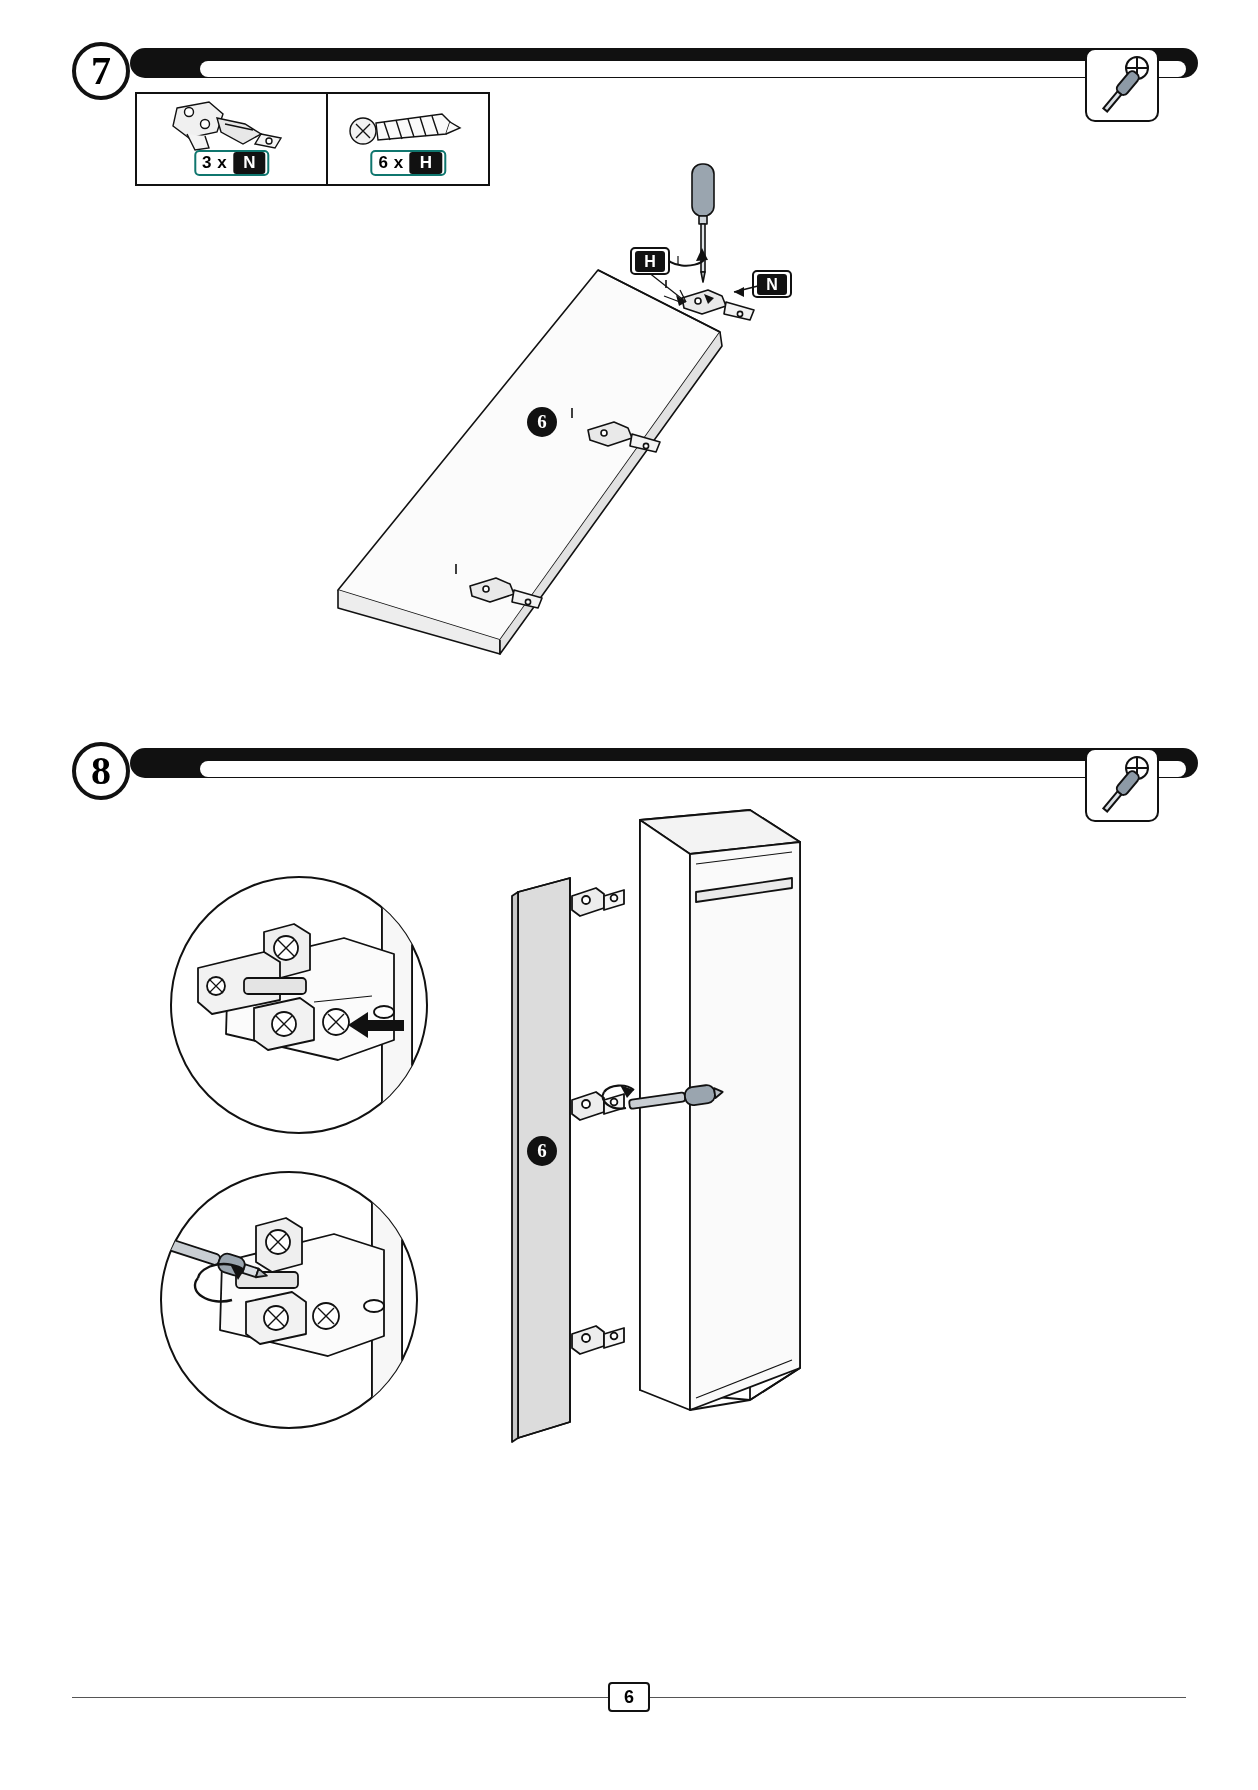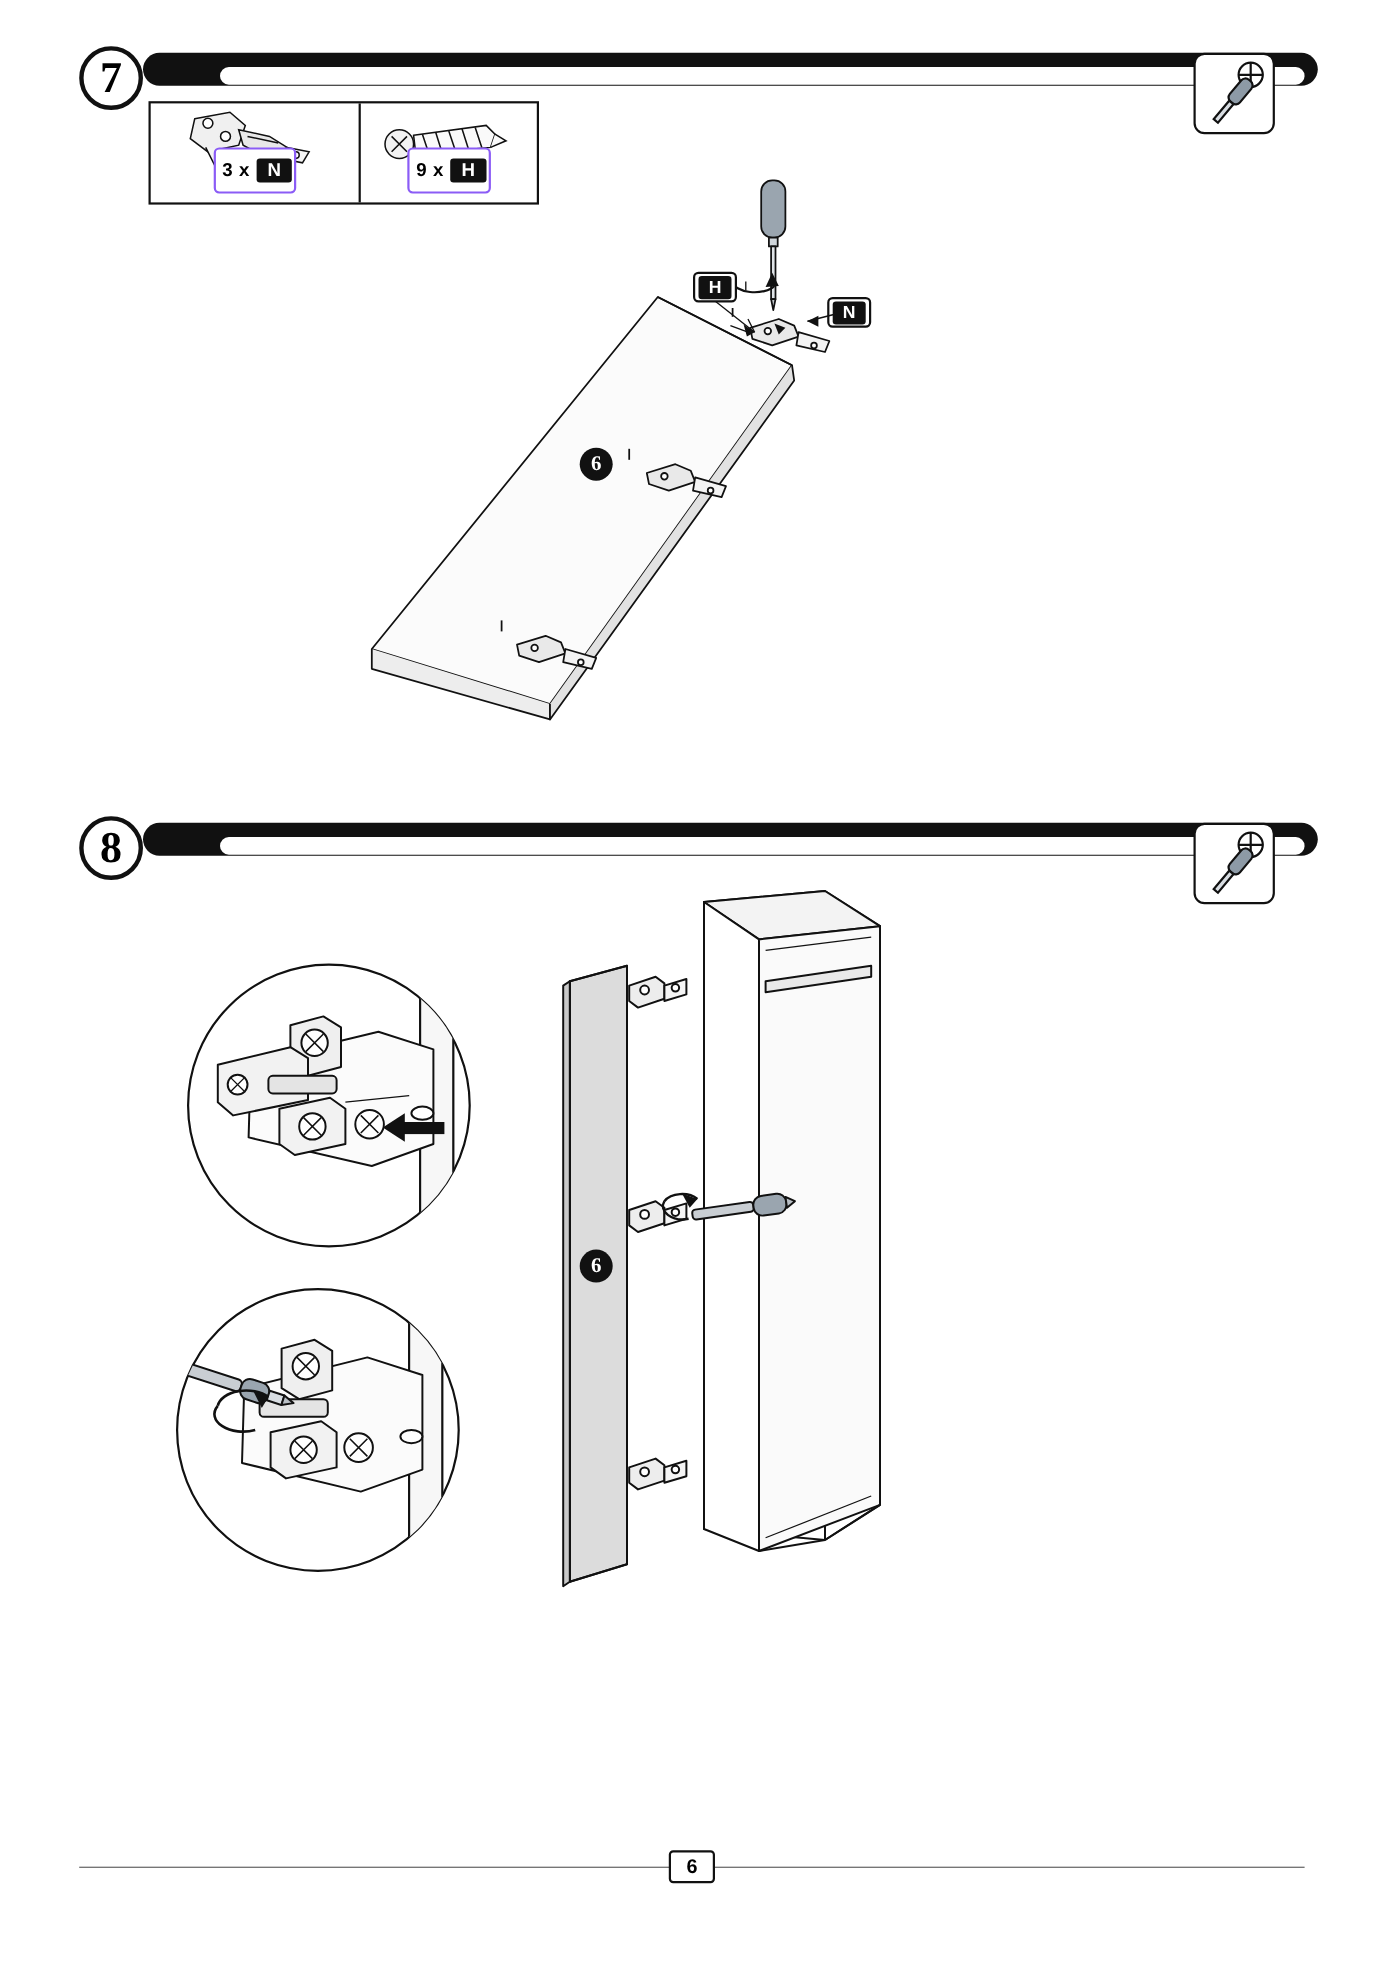--- a/index.html
+++ b/index.html
@@ -91,24 +91,24 @@
   .part-cell + .part-cell {
     border-left: 2px solid #111;
   }
   .part-qty {
     position: absolute;
     bottom: 8px;
     left: 50%;
     transform: translateX(-50%);
     display: flex;
     align-items: center;
-    border: 2px solid #8b5cf6;
+    border: 2px solid #0f766e;
     border-radius: 5px;
     background: #fff;
-    height: 42px;
+    height: 26px;
     padding: 0 2px 0 6px;
     box-sizing: border-box;
     white-space: nowrap;
   }
   .part-qty .qty-text {
     font-size: 17px;
     font-weight: bold;
     padding-right: 6px;
     letter-spacing: 0.5px;
   }
@@ -242,21 +242,21 @@
       <svg class="art" style="left:18px; top:12px;" width="120" height="50" viewBox="0 0 120 50">
         <g fill="none" stroke="#111" stroke-width="1.4">
           <circle cx="17" cy="25" r="13" fill="#f2f2f2"></circle>
           <path d="M10 18 L24 32 M24 18 L10 32"></path>
           <path d="M30 17 L96 8 L104 16 L100 28 L32 34 Z" fill="#fafafa"></path>
           <path d="M38 16 L44 34 M50 14 L56 33 M62 13 L68 31 M74 11 L80 30 M86 10 L92 28"></path>
           <path d="M104 16 L114 22 L100 28" fill="#fafafa"></path>
         </g>
       </svg>
       <div class="part-qty">
-        <div class="qty-text">9 x</div>
+        <div class="qty-text">6 x</div>
         <div class="code">H</div>
       </div>
     </div>
   </div>
 
   <svg class="art" style="left:330px; top:160px;" width="520" height="510" viewBox="0 0 520 510">
     <g fill="none" stroke="#111" stroke-width="1.6" stroke-linejoin="round">
 
       <polygon points="268,110 8,430 8,448 170,480 235,392 268,128" fill="#ffffff" stroke="none"></polygon>
       <path d="M268,110 L8,430 L170,480 L390,172 Z" fill="#fbfbfb"></path>

